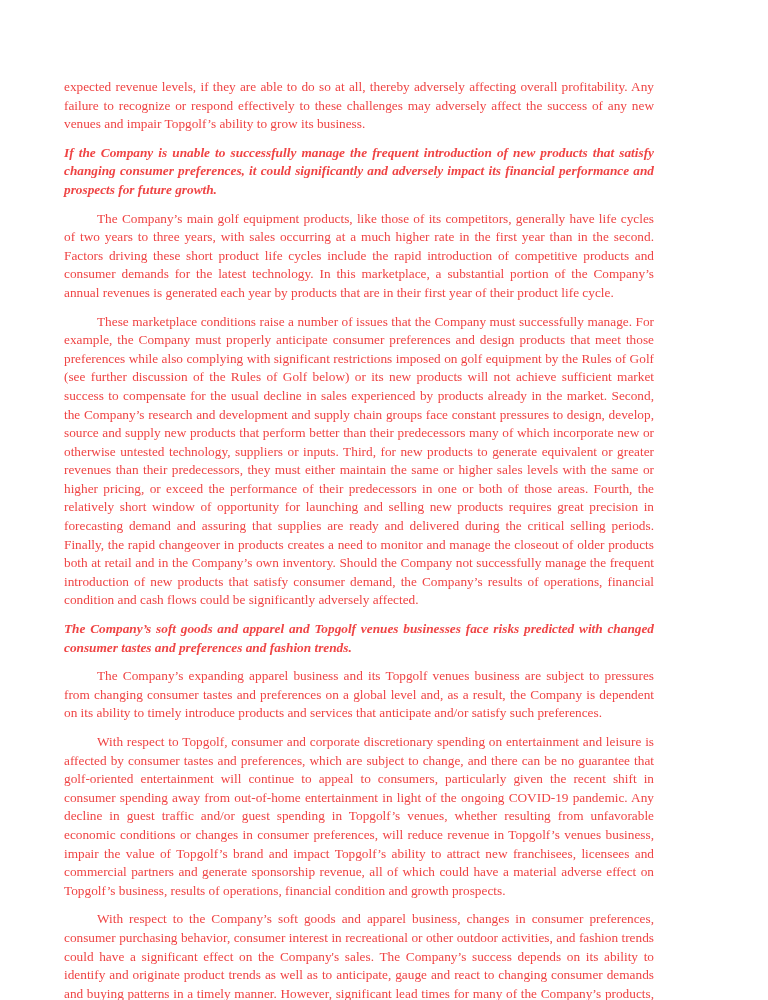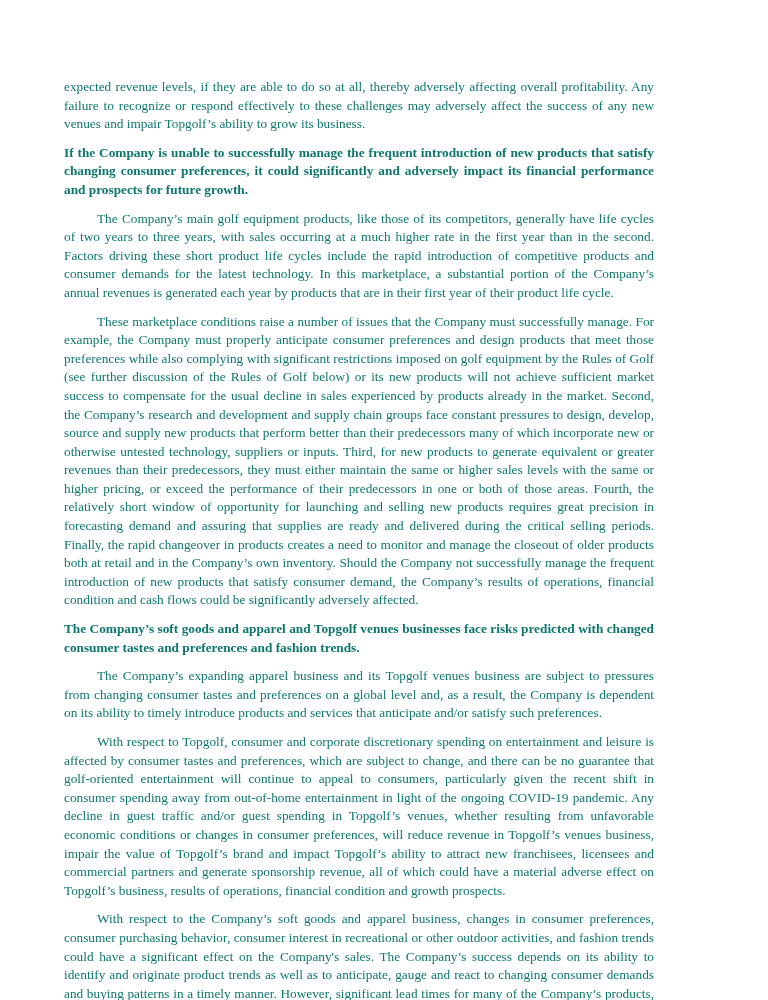--- a/index.html
+++ b/index.html
@@ -5,41 +5,42 @@
   html, body {
     margin: 0;
     padding: 0;
     background: #ffffff;
   }
   .page {
     position: relative;
     width: 748px;
     height: 1000px;
     background: #ffffff;
-    color: #0f766e;
+    color: #ef4444;
     font-family: "Liberation Serif", "DejaVu Serif", serif;
     box-sizing: border-box;
     padding: 78px 94px 0 64px;
     overflow: hidden;
   }
   .para {
     margin: 0 0 10px 0;
     text-align: justify;
     font-size: 13.3px;
     line-height: 18.6px;
   }
   .para.indent {
     text-indent: 33px;
   }
   .heading {
     margin: 0 0 10px 0;
     text-align: justify;
     font-size: 13.3px;
     line-height: 18.6px;
     font-weight: bold;
+    font-style: italic;
   }
   .footer {
     position: absolute;
     left: 0;
     bottom: 40px;
     width: 100%;
     text-align: center;
     font-size: 13.3px;
     line-height: 16px;
   }

